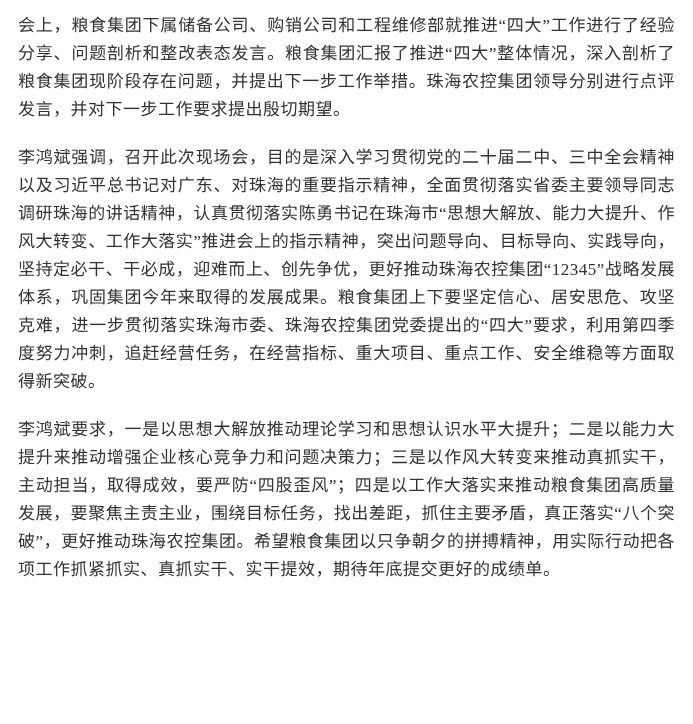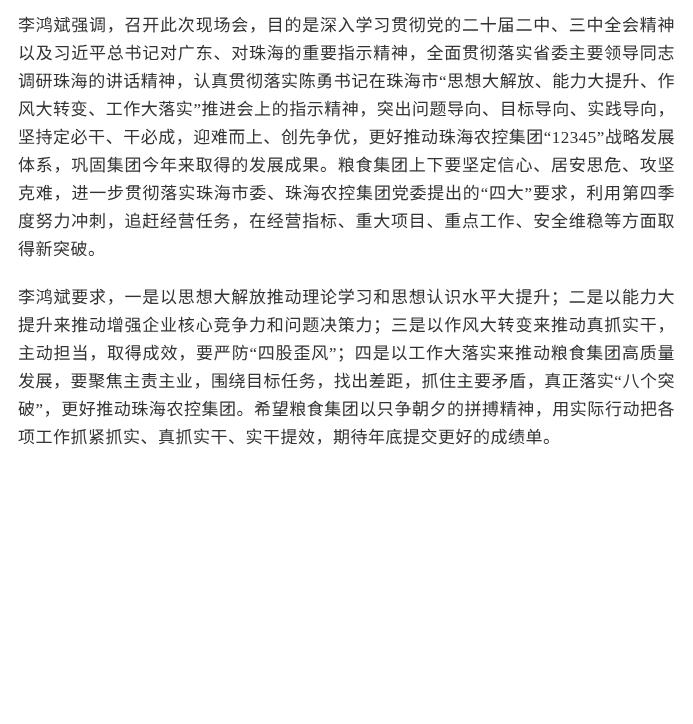--- a/index.html
+++ b/index.html
@@ -29,16 +29,17 @@
     word-break: break-all;
   }
   .article p:last-child {
     margin-bottom: 0;
   }
 </style>
 </head>
 <body>
 
 <main class="article">
+  <p>会上，粮食集团下属储备公司、购销公司和工程维修部就推进“四大”工作进行了经验分享、问题剖析和整改表态发言。粮食集团汇报了推进“四大”整体情况，深入剖析了粮食集团现阶段存在问题，并提出下一步工作举措。珠海农控集团领导分别进行点评发言，并对下一步工作要求提出殷切期望。</p>
   <p>李鸿斌强调，召开此次现场会，目的是深入学习贯彻党的二十届二中、三中全会精神以及习近平总书记对广东、对珠海的重要指示精神，全面贯彻落实省委主要领导同志调研珠海的讲话精神，认真贯彻落实陈勇书记在珠海市“思想大解放、能力大提升、作风大转变、工作大落实”推进会上的指示精神，突出问题导向、目标导向、实践导向，坚持定必干、干必成，迎难而上、创先争优，更好推动珠海农控集团“12345”战略发展体系，巩固集团今年来取得的发展成果。粮食集团上下要坚定信心、居安思危、攻坚克难，进一步贯彻落实珠海市委、珠海农控集团党委提出的“四大”要求，利用第四季度努力冲刺，追赶经营任务，在经营指标、重大项目、重点工作、安全维稳等方面取得新突破。</p>
   <p>李鸿斌要求，一是以思想大解放推动理论学习和思想认识水平大提升；二是以能力大提升来推动增强企业核心竞争力和问题决策力；三是以作风大转变来推动真抓实干，主动担当，取得成效，要严防“四股歪风”；四是以工作大落实来推动粮食集团高质量发展，要聚焦主责主业，围绕目标任务，找出差距，抓住主要矛盾，真正落实“八个突破”，更好推动珠海农控集团。希望粮食集团以只争朝夕的拼搏精神，用实际行动把各项工作抓紧抓实、真抓实干、实干提效，期待年底提交更好的成绩单。</p>
 
 </main>
 
 </body></html>

